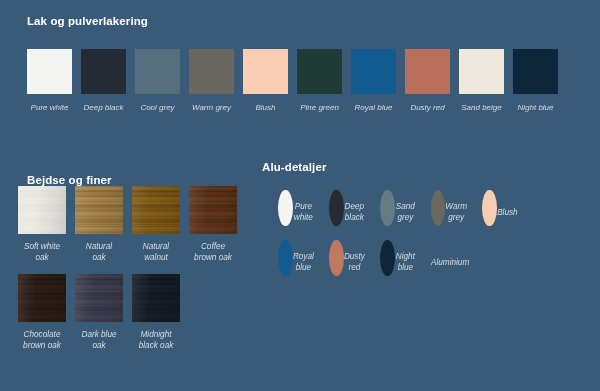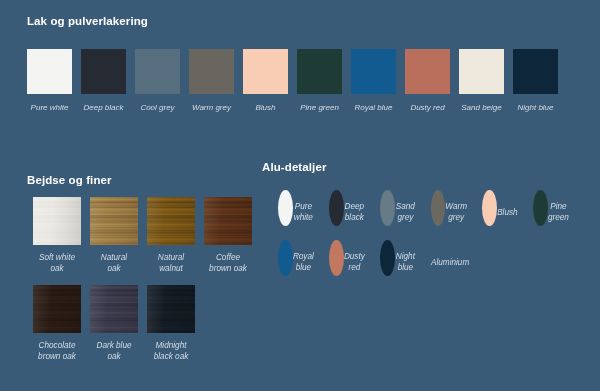--- a/index.html
+++ b/index.html
@@ -65,24 +65,23 @@
   }
   #panel-lak .swatch-label {
     margin-top: 8px;
     font-size: 8px;
   }
   #panel-lak .swatch-label { width: 60px; }
 
   
   #panel-bejdse {
     position: absolute;
-    left: 33px;
+    left: 18px;
     top: 186px;
     width: 240px;
-    margin-top: 11px;
   }
   #panel-bejdse .wood-row {
     display: flex;
     gap: 9px;
   }
   #panel-bejdse .wood-row + .wood-row { margin-top: 11px; }
   #panel-bejdse .swatch-item {
     width: 48px;
     display: flex;
     flex-direction: column;
@@ -319,25 +318,20 @@
         </div>
         <div class="swatch-item">
           <div class="chip-circle" style="background: rgb(107, 104, 95);"></div>
           <div class="swatch-label">Warm
 grey</div>
         </div>
         <div class="swatch-item">
           <div class="chip-circle" style="background: rgb(249, 204, 180);"></div>
           <div class="swatch-label">Blush</div>
         </div>
-        <div class="swatch-item">
-          <div class="chip-circle" style="background: rgb(30, 59, 54);"></div>
-          <div class="swatch-label">Pine
-green</div>
-        </div>
       </div>
       <div class="alu-row">
         <div class="swatch-item">
           <div class="chip-circle" style="background: rgb(18, 91, 145);"></div>
           <div class="swatch-label">Royal
 blue</div>
         </div>
         <div class="swatch-item">
           <div class="chip-circle" style="background: rgb(192, 120, 96);"></div>
           <div class="swatch-label">Dusty red</div>

